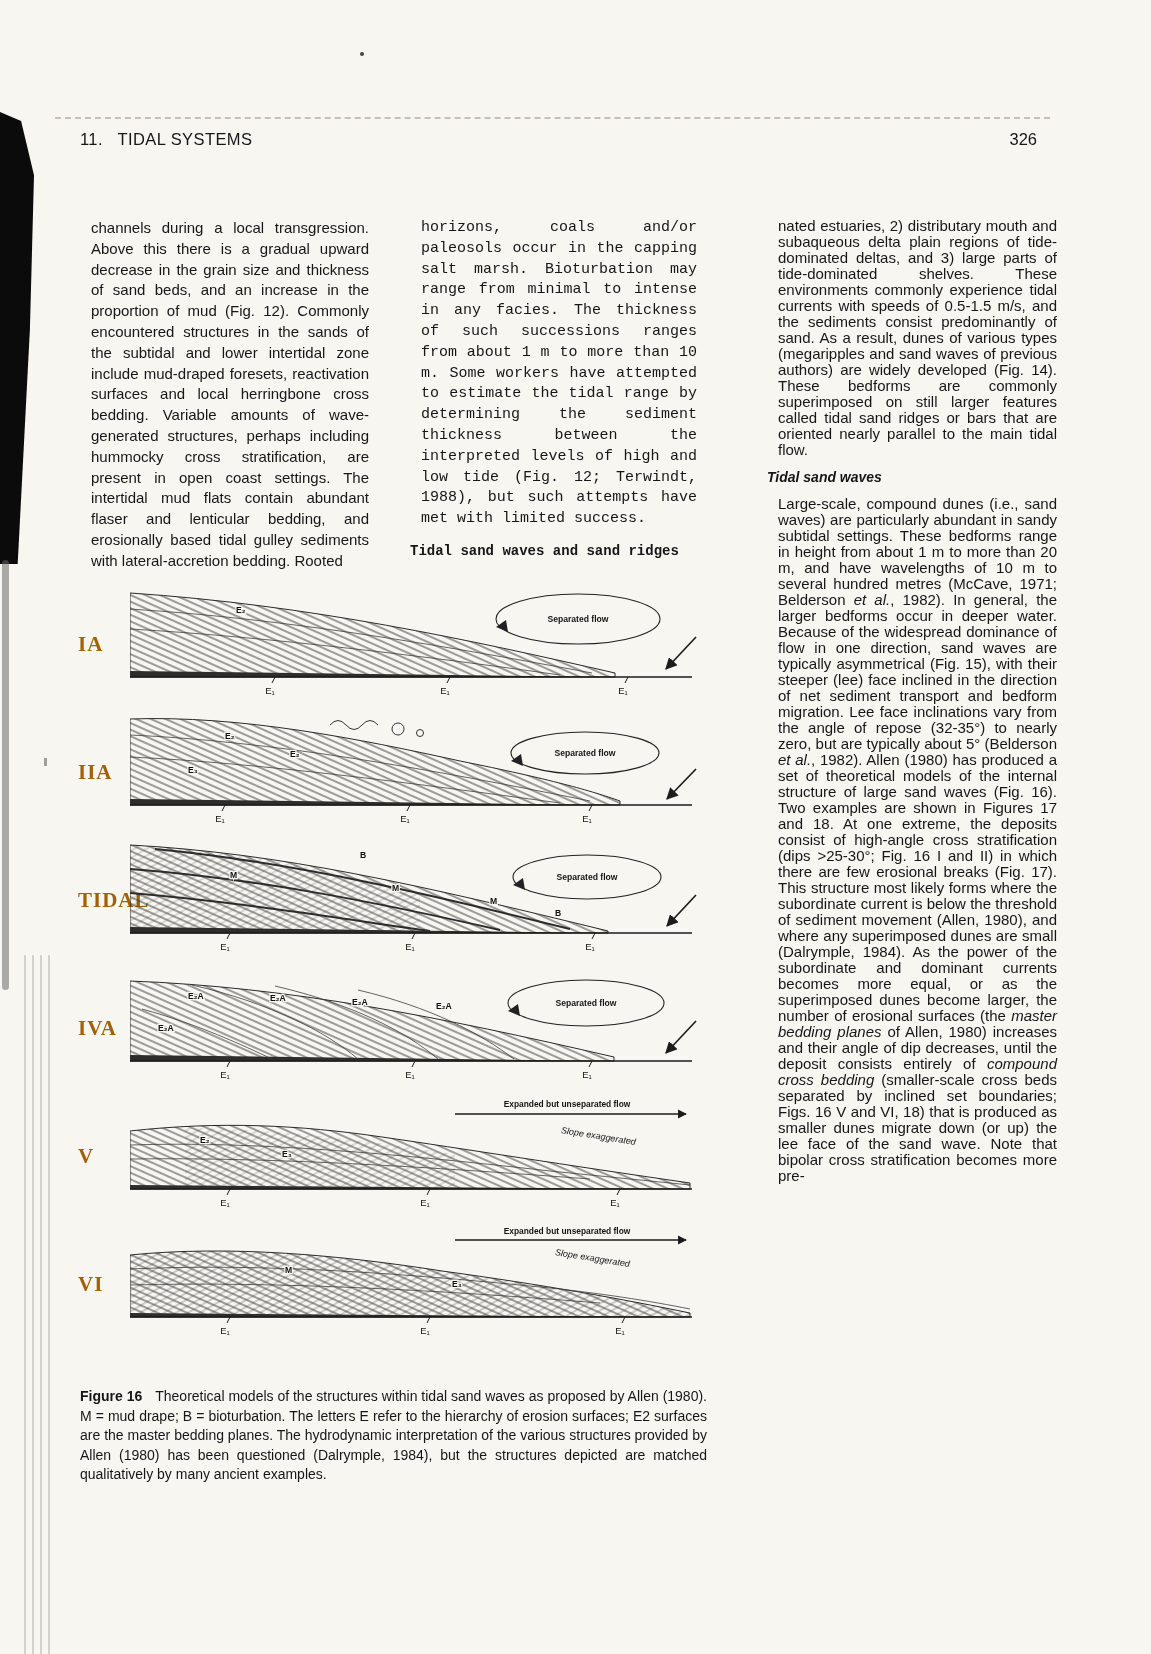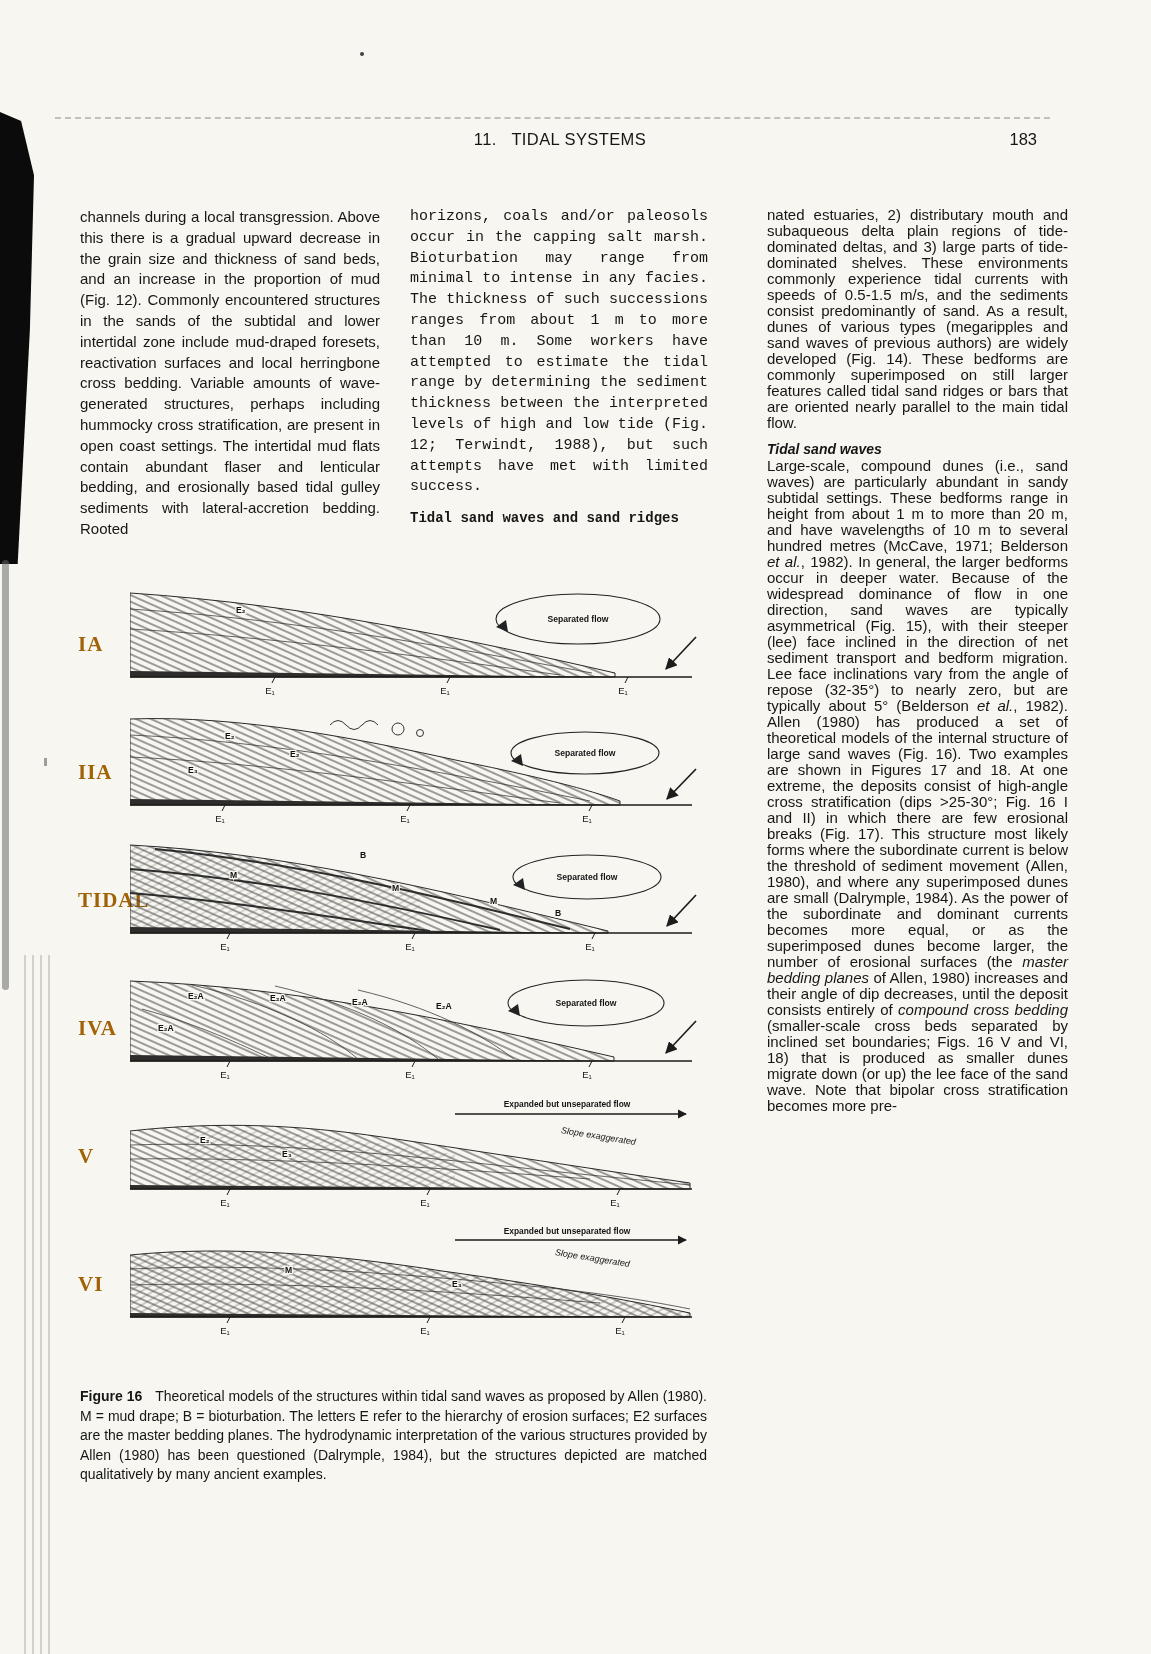--- a/index.html
+++ b/index.html
@@ -15,30 +15,30 @@
   .scan-blob{position:absolute;left:0;top:112px;width:34px;height:452px;background:#0b0b0b;
     clip-path:polygon(0 0,62% 2%,100% 14%,88% 48%,52% 100%,0 100%);}
   .scan-line{position:absolute;left:2px;top:560px;width:7px;height:430px;background:#6a6a66;opacity:.55;border-radius:4px;}
   .scan-streaks{position:absolute;left:24px;top:955px;width:30px;height:699px;opacity:.4;
     background:repeating-linear-gradient(90deg,#9a9a92 0 2px,transparent 2px 8px);}
   .speck-a{position:absolute;left:360px;top:52px;width:4px;height:4px;border-radius:50%;background:#444;}
   .speck-b{position:absolute;left:44px;top:758px;width:3px;height:8px;background:#777;opacity:.7;}
 
   
   .header-rule{position:absolute;top:117px;left:55px;width:995px;border-top:2px dashed #97948b;opacity:.55;}
-  .chapter-title{position:absolute;top:130px;left:80px;width:960px;text-align:center;
+  .chapter-title{position:absolute;top:130px;left:80px;width:960px;text-align:left;
     font-size:16.5px;letter-spacing:.4px;white-space:pre;}
   .page-number{position:absolute;top:130px;right:114px;font-size:16.5px;}
 
   
   .col{position:absolute;top:207px;width:300px;font-size:15px;line-height:20.8px;text-align:justify;}
   .col1{left:80px;}
   .col2{left:410px;width:298px;font-family:Liberation Mono, monospace;}
   .col3{left:767px;width:301px;line-height:16px;}
-  .col p{margin:0;}
+  .col p{margin:11px;}
   .col h3{font-size:14px;margin:10px 0 1px 0;}
   .col3 h3{font-style:italic;}
   i{font-style:italic;}
 
   
   .figure{position:absolute;left:78px;top:585px;width:650px;}
   .fig-panel{display:flex;align-items:center;height:118px;margin-bottom:10px;}
   .roman{width:52px;font-family:"Liberation Serif","DejaVu Serif",serif;font-weight:bold;
     font-size:21px;letter-spacing:1px;color:#a16207;}
   .pnl{display:block;}
@@ -85,21 +85,21 @@
 <div class="page">
 
   <div class="scan-blob"></div>
   <div class="scan-line"></div>
   <div class="scan-streaks"></div>
   <div class="speck-a"></div>
   <div class="speck-b"></div>
 
   <div class="header-rule"></div>
   <div class="chapter-title">11.   TIDAL SYSTEMS</div>
-  <div class="page-number">183</div>
+  <div class="page-number">326</div>
 
   <div class="col col1">
     <p>channels during a local transgression. Above this there is a gradual upward decrease in the grain size and thickness of sand beds, and an increase in the proportion of mud (Fig. 12). Commonly encountered structures in the sands of the subtidal and lower intertidal zone include mud-draped foresets, reactivation surfaces and local herringbone cross bedding. Variable amounts of wave-generated structures, perhaps including hummocky cross stratification, are present in open coast settings. The intertidal mud flats contain abundant flaser and lenticular bedding, and erosionally based tidal gulley sediments with lateral-accretion bedding. Rooted</p>
   </div>
 
   <div class="col col2">
     <p>horizons, coals and/or paleosols occur in the capping salt marsh. Bioturbation may range from minimal to intense in any facies. The thickness of such successions ranges from about 1 m to more than 10 m. Some workers have attempted to estimate the tidal range by determining the sediment thickness between the interpreted levels of high and low tide (Fig. 12; Terwindt, 1988), but such attempts have met with limited success.</p>
     <h3>Tidal sand waves and sand ridges</h3>
   </div>
 

